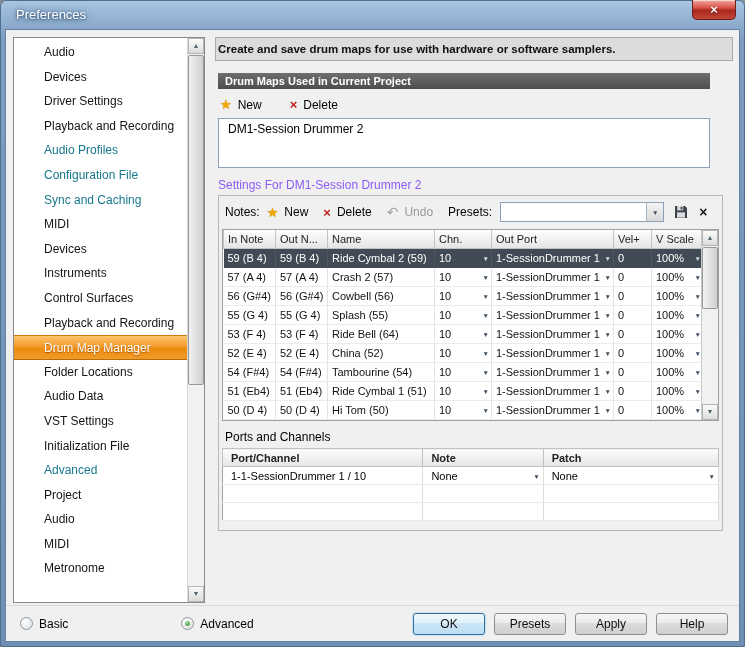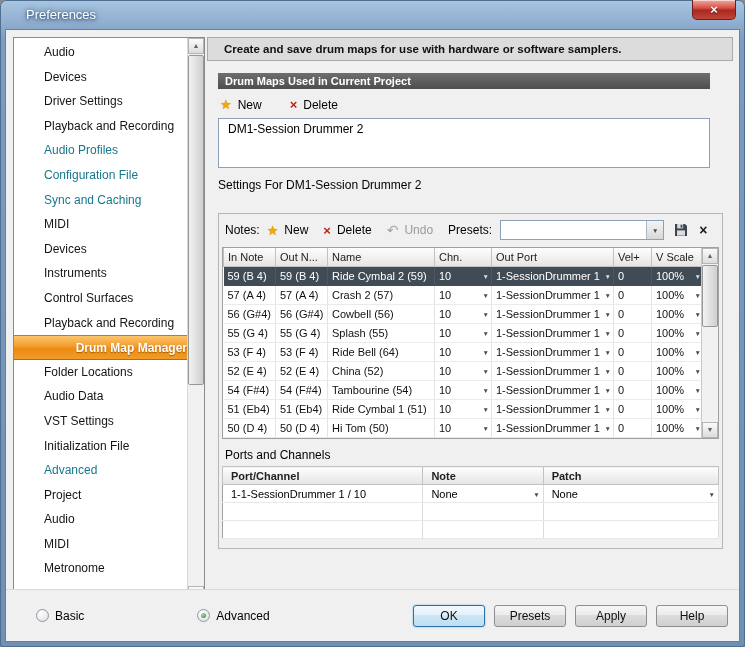--- a/index.html
+++ b/index.html
@@ -1,51 +1,51 @@
 <!DOCTYPE html>
 <html><head>
 <meta charset="utf-8">
 <style>
   *{margin:0;padding:0;box-sizing:border-box;}
   body{width:745px;height:647px;font-family:"Liberation Sans","DejaVu Sans",sans-serif;background:#8a8a8a;}
   .window{position:relative;width:745px;height:647px;background:linear-gradient(#a9c6e2,#7d9cc0 40px,#6f8fb4);border-radius:6px 6px 3px 3px;overflow:hidden;box-shadow:inset 0 0 0 1px #4f6f92;}
-  .titlebar{position:absolute;top:0;left:10px;right:0;height:29px;display:flex;align-items:center;padding-left:16px;}
+  .titlebar{position:absolute;top:0;left:0;right:0;height:29px;display:flex;align-items:center;padding-left:16px;}
   .title{color:#fff;font-size:13px;text-shadow:0 1px 3px #2c4c6e,0 0 6px #3a5a7e;}
   .close-btn{position:absolute;top:0;right:9px;width:44px;height:20px;border-radius:0 0 5px 5px;border:1px solid #6e1f18;border-top:none;background:linear-gradient(#f0a9a0,#d9534a 40%,#a9291e 55%,#c2453a);box-shadow:inset 0 1px 0 rgba(255,255,255,.55);display:flex;align-items:center;justify-content:center;color:#fff;font-size:13px;font-weight:bold;text-shadow:0 1px 1px #551510;cursor:default;}
   .dialog{position:absolute;top:29px;left:5px;right:5px;bottom:5px;background:#f0f0f0;border:1px solid #5f82a6;}
 
   
   .sidebar{position:absolute;left:7px;top:7px;width:192px;bottom:38px;background:#fff;border:1px solid #8a8a8a;}
   .sb-list{position:absolute;left:0;top:0;right:17px;bottom:0;overflow:hidden;padding-top:2px;}
   .sb-item{height:24.6px;line-height:24.6px;font-size:12px;color:#141414;padding-left:30px;white-space:nowrap;cursor:default;}
   .sb-item.header{font-weight:normal;}
   .sb-item.adv{color:#17778c;}
-  .sb-item.selected{background:linear-gradient(#fcc56c,#f49c2d 45%,#ee8a10 55%,#f09c2a);border-top:1px solid #c97a12;border-bottom:1px solid #b96c06;color:#fff;font-weight:bold;text-shadow:0 1px 1px #a05c00;text-align:right;}
+  .sb-item.selected{background:linear-gradient(#fcc56c,#f49c2d 45%,#ee8a10 55%,#f09c2a);border-top:1px solid #c97a12;border-bottom:1px solid #b96c06;color:#fff;font-weight:normal;text-shadow:0 1px 1px #a05c00;}
 
   
   .vscroll{position:absolute;top:0;right:0;bottom:0;width:17px;background:#f1f1f1;border-left:1px solid #d8d8d8;}
   .vs-btn{position:absolute;left:0;width:16px;height:16px;background:linear-gradient(#fbfbfb,#dcdcdc);border:1px solid #b4b4b4;color:#55656f;font-size:7px;line-height:14px;text-align:center;cursor:default;}
   .vs-up{top:0;}
   .vs-down{bottom:0;}
   .vs-thumb{position:absolute;left:0;width:16px;background:linear-gradient(90deg,#f2f2f2,#cfcfcf);border:1px solid #979797;border-radius:2px;}
 
   
   .main{position:absolute;left:201px;top:7px;right:6px;bottom:38px;font-size:12px;}
-  .desc{height:24px;line-height:22px;background:#dcdcdc;border:1px solid #a9a9a9;font-size:11.5px;font-weight:bold;color:#101010;padding-left:16px;}
+  .desc{height:24px;line-height:22px;background:#dcdcdc;border:1px solid #a9a9a9;font-size:11.5px;font-weight:bold;color:#101010;padding-left:2px;margin-left:8px;}
   .section-header{margin:12px 0 0 11px;width:492px;height:16px;line-height:16px;background:linear-gradient(#6e6e6e,#4d4d4d);color:#fff;font-size:11px;font-weight:bold;padding-left:7px;}
   .toolbar{display:flex;align-items:center;margin:8px 0 6px 13px;}
   .tb-btn{display:inline-flex;align-items:center;gap:6px;cursor:default;}
   .toolbar .tb-btn{margin-right:28px;}
   .icon-new{color:#f2a800;font-size:13px;text-shadow:0 0 1px #b87900;}
   .icon-del{color:#c2201a;font-size:13px;font-weight:bold;}
   .icon-undo{color:#a2a2a2;font-size:14px;}
   .disabled-label{color:#9a9a9a;}
   .listbox{margin-left:11px;width:492px;height:50px;background:#fff;border:1px solid #8ca1b9;padding-top:2px;}
   .list-item{height:16px;line-height:16px;padding-left:9px;font-size:12px;cursor:default;}
-  .settings-label{margin:10px 0 21px 11px;color:#000000;}
+  .settings-label{margin:10px 0 3px 11px;color:#8b5cf6;}
 
   .groupbox{margin-left:11px;width:505px;border:1px solid #b6b6b6;background:#f0f0f0;padding:5px 3px 9px 3px;}
   .toolbar2{display:flex;align-items:center;margin:1px 2px 7px 3px;}
   .toolbar2 .tb-label{margin-right:7px;}
   .toolbar2 .tb-btn{margin-right:15px;}
   .combo-box{position:relative;width:170px;height:20px;background:#fff;border:1px solid #8ca1b9;margin:0 8px 0 1px;display:inline-block;}
   .combo-value{position:absolute;left:4px;top:2px;font-size:11px;}
   .dd{position:absolute;right:0;top:0;bottom:0;width:17px;background:linear-gradient(#f4f4f4,#d9d9d9);border-left:1px solid #aab9c9;display:flex;align-items:center;justify-content:center;font-size:6.5px;color:#3f4f5f;cursor:default;}
   .tb-icon{display:inline-flex;align-items:center;justify-content:center;width:18px;height:18px;margin-right:5px;cursor:default;}
   .xdark{color:#1a1a1a;font-size:14px;font-weight:bold;}
@@ -61,21 +61,21 @@
   .t-scroll{border-left:1px solid #c8c8c8;}
 
   .ports-label{margin:9px 0 4px 3px;}
   table.ports{width:497px;border-collapse:collapse;table-layout:fixed;background:#fff;border:1px solid #a2a2a2;}
   table.ports th{height:18px;background:linear-gradient(#fdfdfd,#e5e5e5);border:1px solid #c2c2c2;font-size:11px;font-weight:bold;text-align:left;padding-left:8px;color:#222;}
   table.ports td{height:18px;font-size:11px;padding-left:8px;border-right:1px solid #dcdcdc;border-bottom:1px solid #e8e8e8;white-space:nowrap;overflow:hidden;position:relative;cursor:default;}
   table.ports td.combo{padding-right:14px;}
   table.ports .arr{right:3px;}
 
   
-  .footer{position:absolute;left:0;right:0;bottom:0;height:52px;border-top:1px solid #d9d9d9;background:#f0f0f0;display:flex;align-items:center;padding:0 11px 0 30px;}
+  .footer{position:absolute;left:0;right:0;bottom:0;height:36px;border-top:1px solid #d9d9d9;background:#f0f0f0;display:flex;align-items:center;padding:0 11px 0 14px;}
   .radio-group{display:flex;align-items:center;}
   .radio{width:13px;height:13px;border:1px solid #8a9aa8;border-radius:50%;background:radial-gradient(circle at 35% 30%,#fff,#dcdcdc);position:relative;cursor:default;}
   .radio.checked::after{content:"";position:absolute;left:3px;top:3px;width:5px;height:5px;border-radius:50%;background:radial-gradient(circle at 35% 30%,#9fe09f,#2e8b2e);}
   .radio-label{font-size:12px;margin-left:6px;cursor:default;}
   .adv-group{margin-left:113px;}
   .btn-row{margin-left:auto;display:flex;gap:9px;}
   .btn{width:72px;height:22px;display:flex;align-items:center;justify-content:center;font-size:12px;color:#101010;background:linear-gradient(#f6f6f6,#ebebeb 45%,#dcdcdc 46%,#cfcfcf);border:1px solid #8e8e8e;border-radius:3px;cursor:default;}
   .btn.default{border:1px solid #2f6fa3;background:linear-gradient(#f1f8fd,#e2f1fa 45%,#cde6f6 46%,#bcdef2);box-shadow:0 0 2px #7ab8e0;}
 </style>
 </head>

